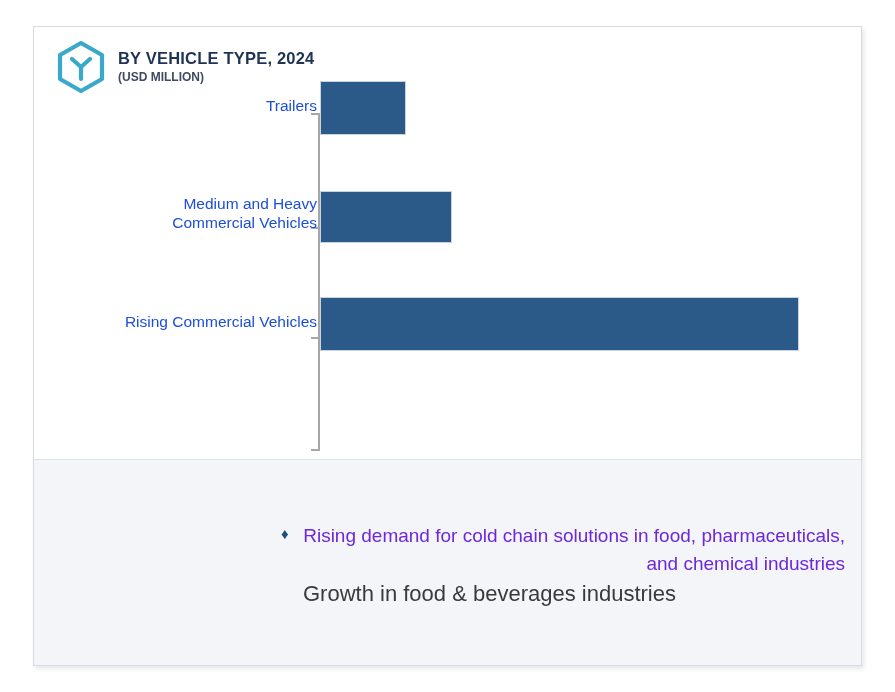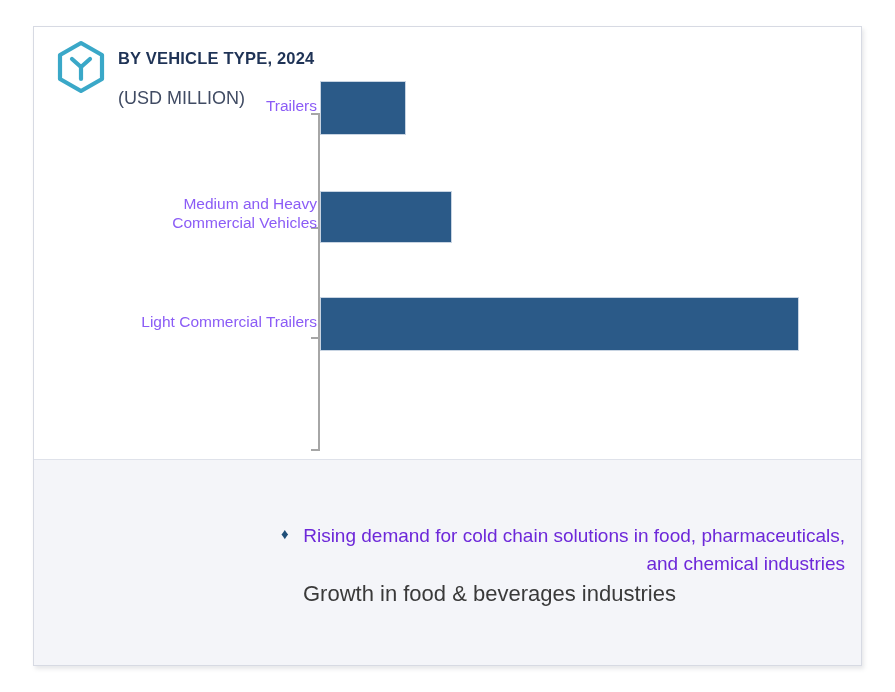--- a/index.html
+++ b/index.html
@@ -64,25 +64,25 @@
   .title-main {
     font-size: 16.5px;
     font-weight: bold;
     color: #1f3356;
     letter-spacing: 0.2px;
     line-height: 1.25;
     white-space: nowrap;
   }
 
   .title-sub {
-    font-size: 18px;
-    font-weight: normal;
+    font-size: 12px;
+    font-weight: bold;
     color: #404b63;
     line-height: 1.3;
-    margin-top: 18px;
+    margin-top: 1px;
     white-space: nowrap;
   }
 
   
   .plot {
     position: absolute;
     left: 0;
     top: 0;
     width: 829px;
     height: 432px;
@@ -112,21 +112,21 @@
     width: 7px;
     height: 2px;
     background: #a6a6a6;
   }
 
   .cat-label {
     position: absolute;
     right: 546px;          
     text-align: right;
     font-size: 15.5px;
-    color: #8b5cf6;
+    color: #1d4ed8;
     line-height: 1.22;
     white-space: nowrap;
   }
 
   .bar {
     position: absolute;
     left: 286px;
     background: #2b5a88;
     border: 1px solid #c8d4e2;
     box-sizing: border-box;
@@ -234,21 +234,21 @@
         <div class="cat-label" style="top:70px;">
           <span>Trailers</span>
         </div>
 
         <div class="cat-label" style="top:168px;">
           <div>Medium and Heavy</div>
           <div>Commercial Vehicles</div>
         </div>
 
         <div class="cat-label" style="top:286px;">
-          <span>Light Commercial Trailers</span>
+          <span>Rising Commercial Vehicles</span>
         </div>
 
         <div class="bar" style="top:54px;  height:54px; width:86px;"></div>
         <div class="bar" style="top:164px; height:52px; width:132px;"></div>
         <div class="bar" style="top:270px; height:54px; width:479px;"></div>
       </div>
     </div>
 
     <div class="factors-panel">
 

